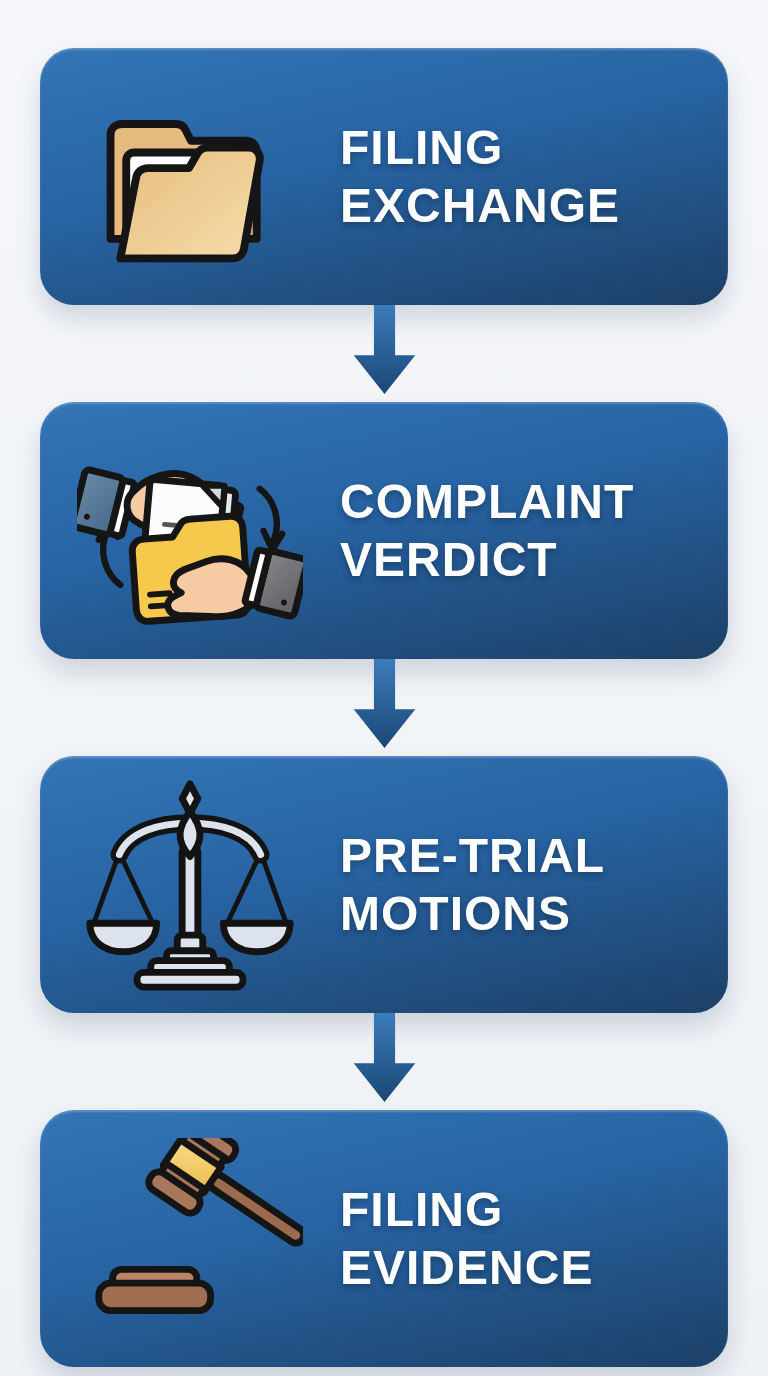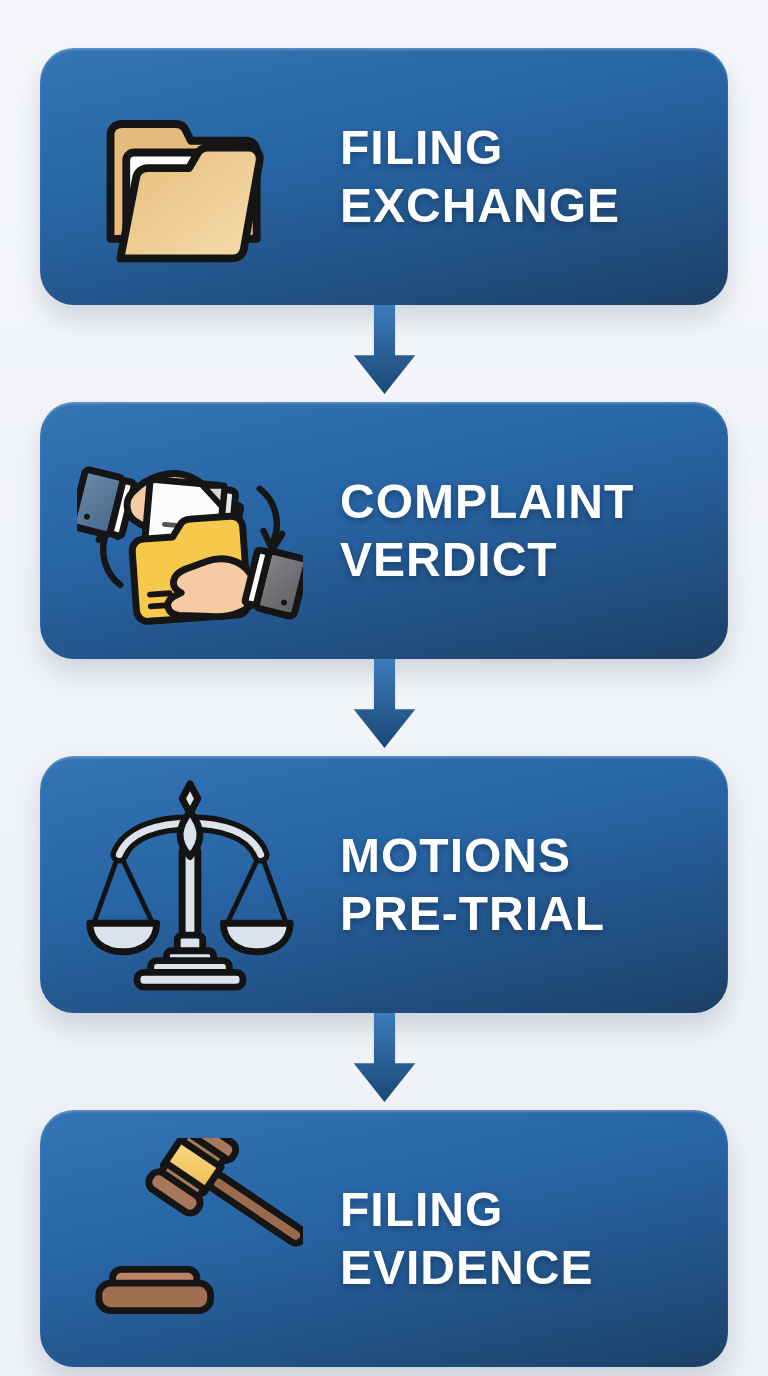--- a/index.html
+++ b/index.html
@@ -174,22 +174,22 @@
             <path d="M8,152 L76,152 C76,170 62,181 42,181 C22,181 8,170 8,152 Z" fill="#dde3ec"></path>
             <path d="M144,152 L212,152 C212,170 198,181 178,181 C158,181 144,170 144,152 Z" fill="#dde3ec"></path>
 
             <rect x="86" y="180" width="48" height="12" rx="5" fill="#dde3ec"></rect>
             <rect x="70" y="190" width="80" height="14" rx="6" fill="#dde3ec"></rect>
             <rect x="56" y="202" width="108" height="15" rx="7" fill="#dde3ec"></rect>
           </g>
         </svg>
       </div>
       <div class="label">
+        <span class="line">PRE-TRIAL</span>
         <span class="line">MOTIONS</span>
-        <span class="line">PRE-TRIAL</span>
       </div>
     </section>
 
     <div class="connector">
       <svg width="77" height="89" viewBox="0 0 80 92" preserveAspectRatio="none">
         <polygon points="29,0 51,0 51,52 72,52 40,92 8,52 29,52" fill="url(#gradArrow)"></polygon>
       </svg>
     </div>
 
     <section class="card">

